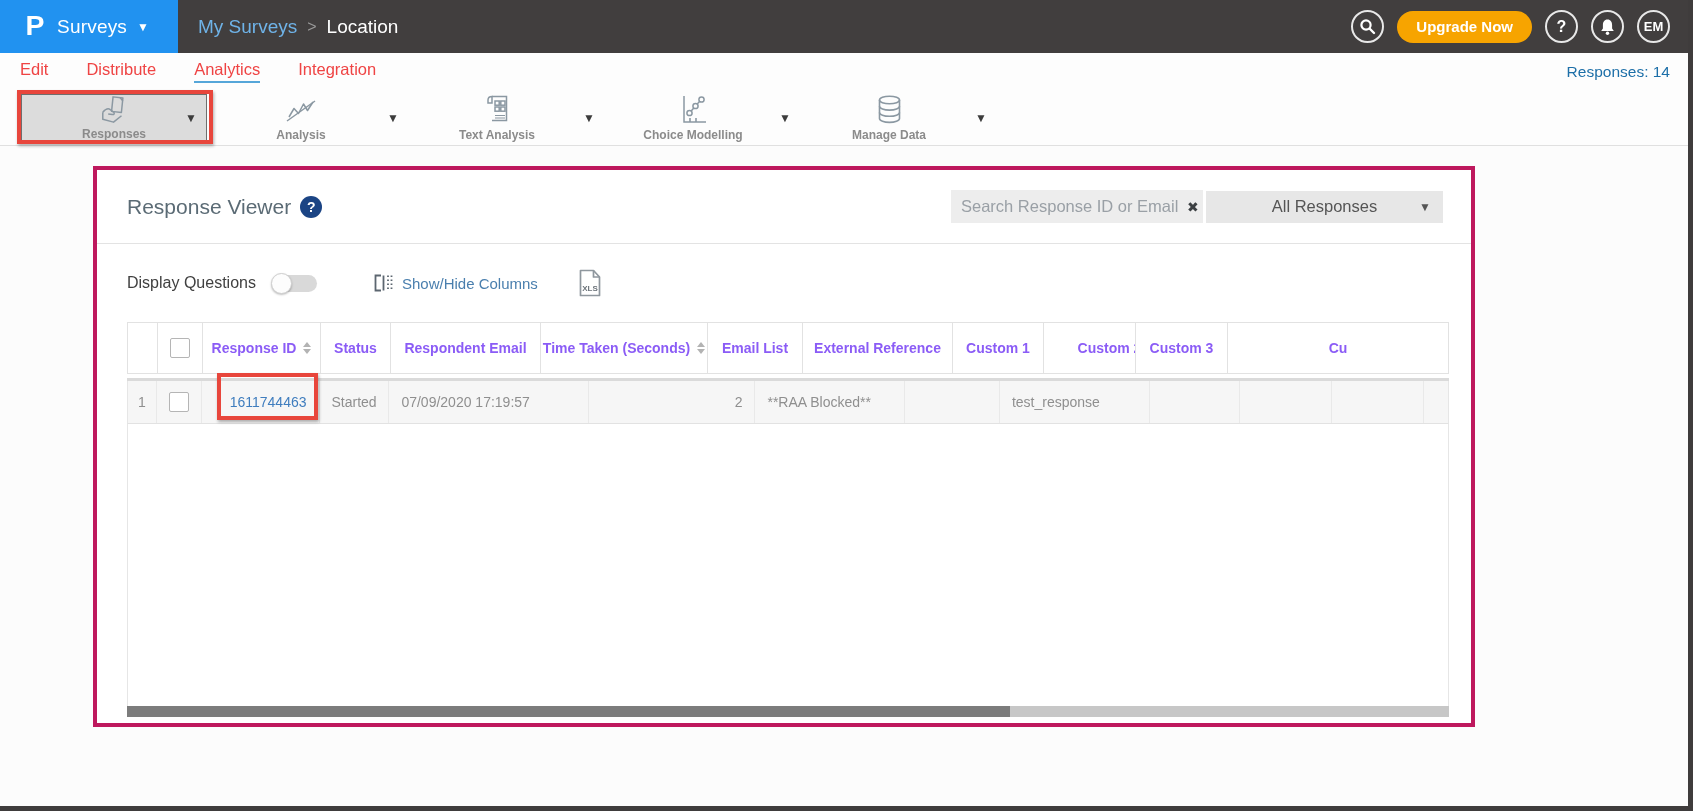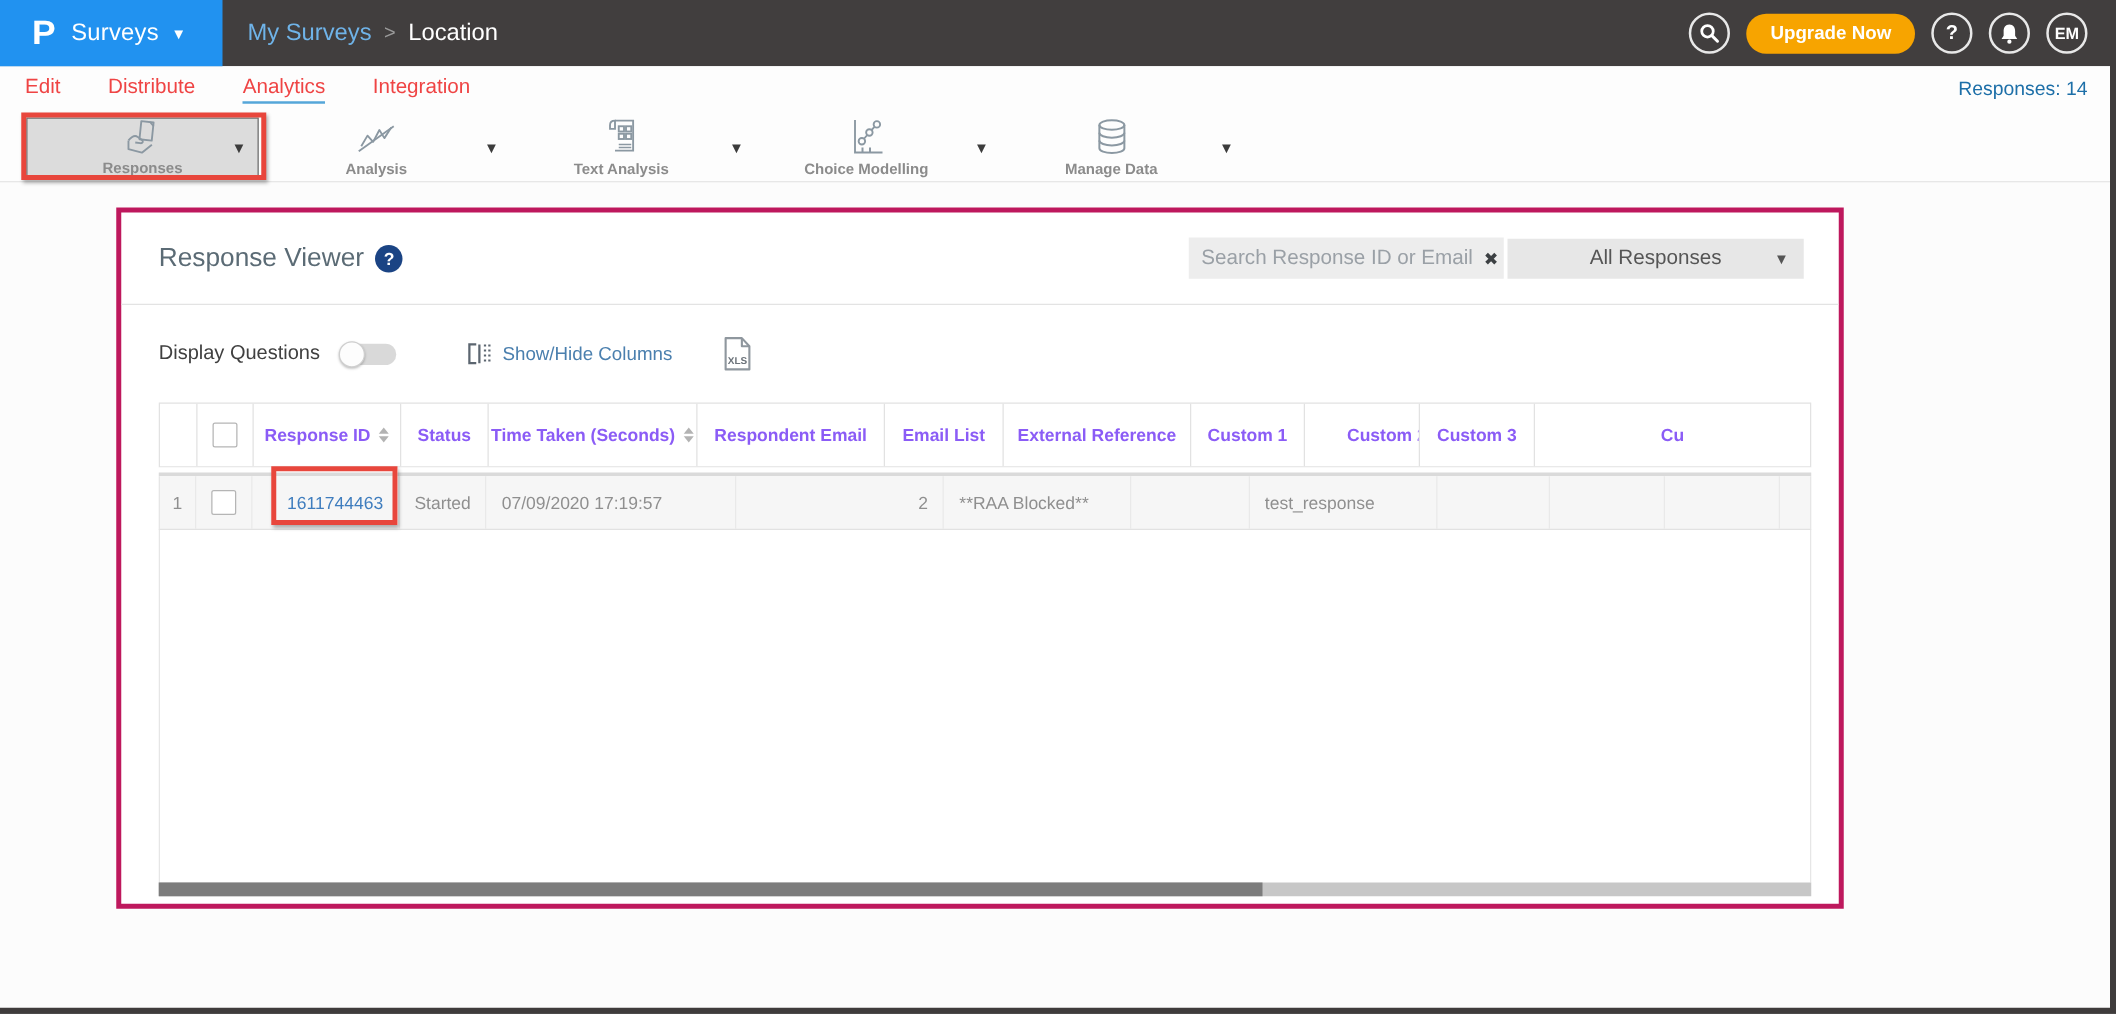--- a/index.html
+++ b/index.html
@@ -286,29 +286,29 @@
           <div class="th c2">
             <span>Response ID</span>
             <span class="sort">
                   <i class="up"></i>
                   <i class="down"></i>
                 </span>
           </div>
           <div class="th c3">
             <span>Status</span>
           </div>
+          <div class="th c6">
+            <span>Respondent Email</span>
+          </div>
           <div class="th c5">
             <span>Time Taken (Seconds)</span>
             <span class="sort">
                   <i class="up"></i>
                   <i class="down"></i>
                 </span>
-          </div>
-          <div class="th c6">
-            <span>Respondent Email</span>
           </div>
           <div class="th c7">
             <span>Email List</span>
           </div>
           <div class="th c8">
             <span>External Reference</span>
           </div>
           <div class="th c9">
             <span>Custom 1</span>
           </div>

